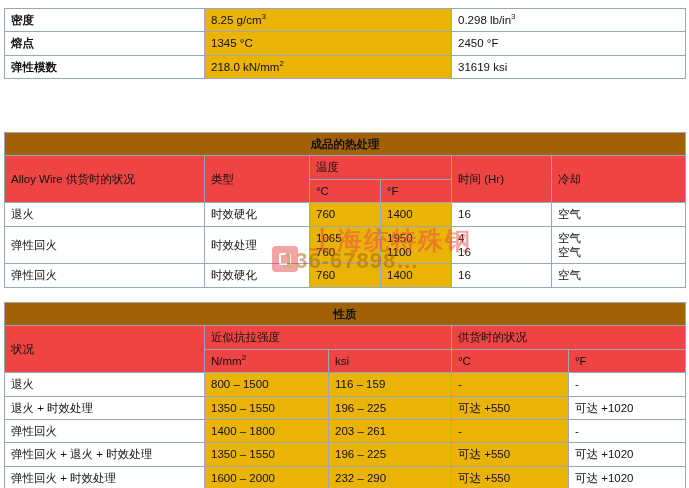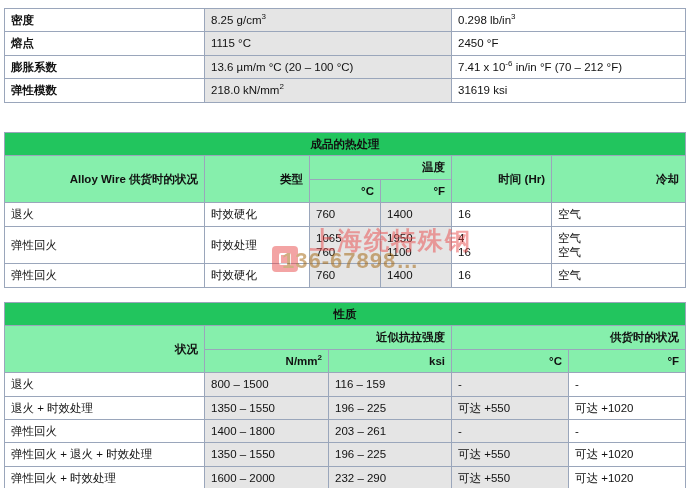--- a/index.html
+++ b/index.html
@@ -31,31 +31,31 @@
   td, th {
     border: 1px solid #9aa6bb;
     padding: 4px 6px;
     vertical-align: middle;
     font-weight: normal;
     text-align: left;
     line-height: 1.25;
     height: 14px;
   }
   .hdr-blue {
-    background: #22c55e;
+    background: #a16207;
     font-weight: bold;
     text-align: center;
   }
   .hdr-blue-left {
-    background: #86efac;
-    font-weight: bold;
-    text-align: right;
+    background: #ef4444;
+    font-weight: normal;
+    text-align: left;
   }
   .cell-yellow {
-    background: #e5e5e5;
+    background: #eab308;
   }
   .cell-white {
     background: #ffffff;
   }
   .bold {
     font-weight: bold;
   }
   sup {
     font-size: 8px;
     vertical-align: super;
@@ -131,27 +131,22 @@
       <col style="width:234px">
     </colgroup>
     <tbody>
       <tr>
         <td class="cell-white bold">密度</td>
         <td class="cell-yellow"><span>8.25 g/cm</span><sup>3</sup></td>
         <td class="cell-white"><span>0.298 lb/in</span><sup>3</sup></td>
       </tr>
       <tr>
         <td class="cell-white bold">熔点</td>
-        <td class="cell-yellow">1115 °C</td>
+        <td class="cell-yellow">1345 °C</td>
         <td class="cell-white">2450 °F</td>
-      </tr>
-      <tr>
-        <td class="cell-white bold">膨胀系数</td>
-        <td class="cell-yellow">13.6 µm/m °C (20 – 100 °C)</td>
-        <td class="cell-white"><span>7.41 x 10</span><sup>-6</sup><span> in/in °F (70 – 212 °F)</span></td>
       </tr>
       <tr>
         <td class="cell-white bold">弹性模数</td>
         <td class="cell-yellow"><span>218.0 kN/mm</span><sup>2</sup></td>
         <td class="cell-white">31619 ksi</td>
       </tr>
     </tbody>
   </table>
 
   <table class="t2">

